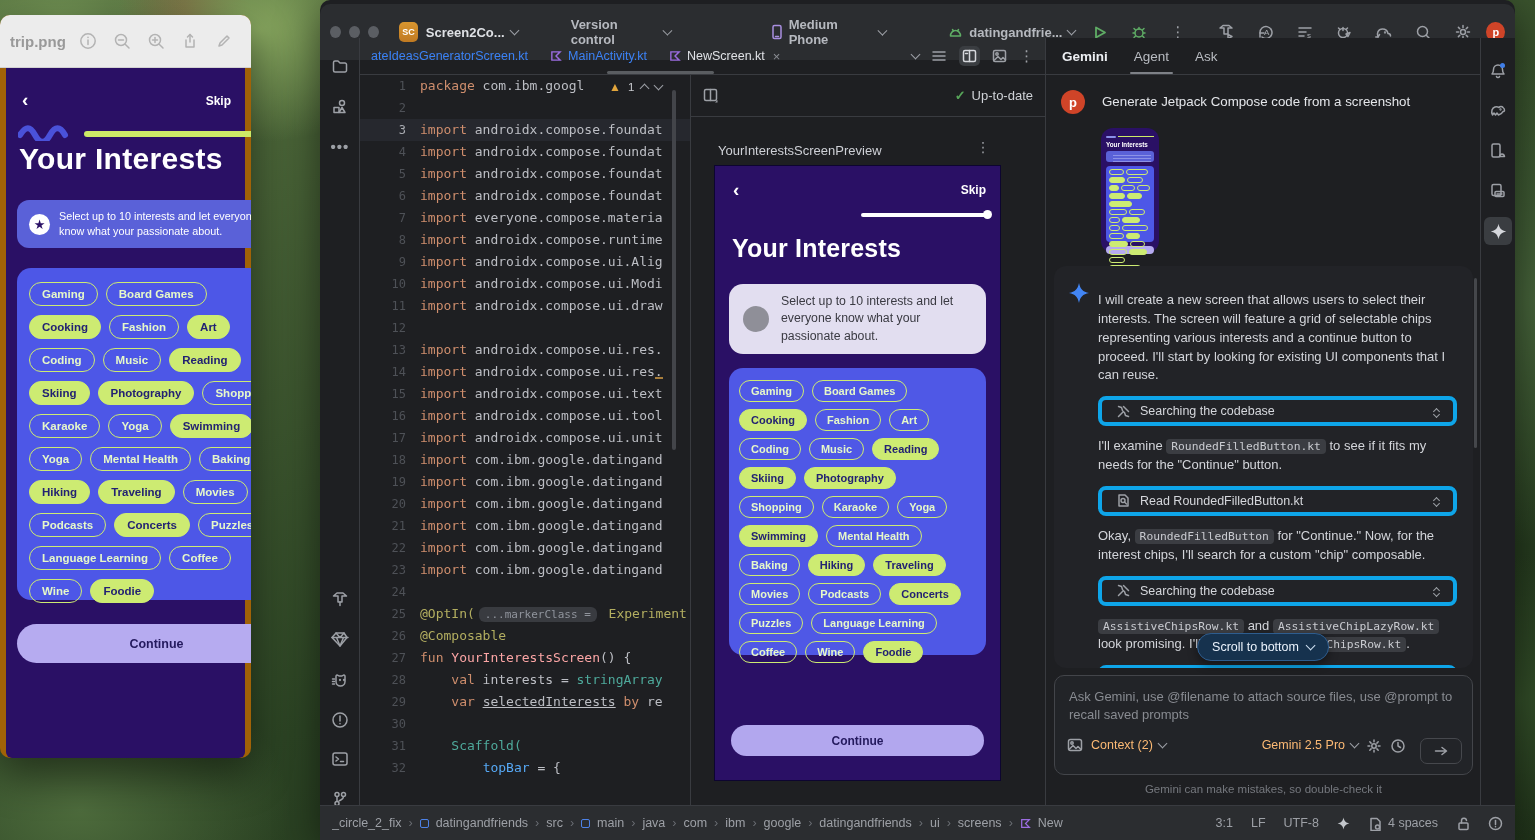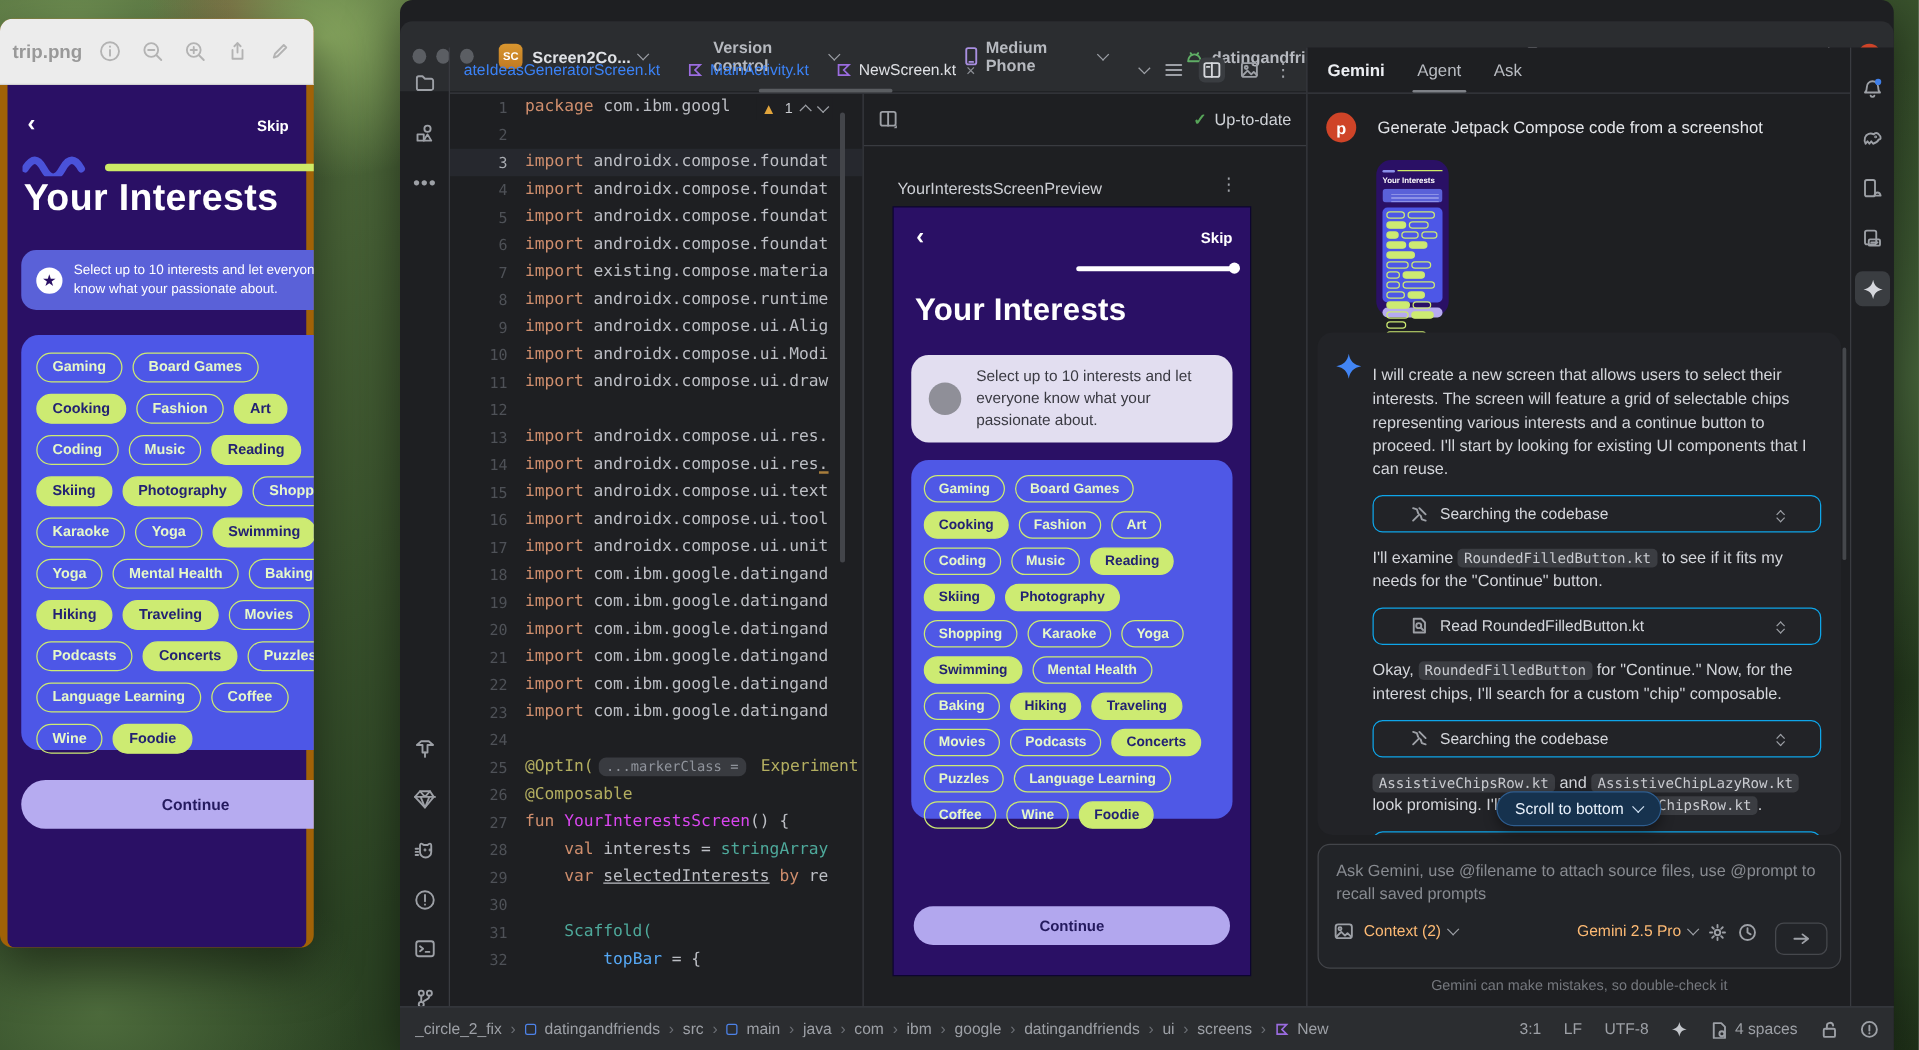--- a/index.html
+++ b/index.html
@@ -39,21 +39,21 @@
   .lm-dot{left:288px;top:60px;width:11px;height:11px;border-radius:50%;background:#4a52d9}
   .lm-title{left:13px;top:74px;font-size:30px}
   .lm-banner{left:11px;top:132px;width:279px;height:48px;background:#5a61d8;border-radius:12px;display:flex;align-items:center;gap:9px;padding:0 12px}
   .lm-star{width:21px;height:21px;border-radius:50%;background:#fff;color:#2a1065;font-size:13px;display:flex;align-items:center;justify-content:center;flex:none}
   .lm-banner-text{color:#fff;font-size:10.8px;line-height:1.35}
   .lm-chips{left:11px;top:200px;width:279px;height:332px;background:#4d57e7;border-radius:14px;padding:14px 12px;display:flex;flex-wrap:wrap;gap:9px 8px;align-content:flex-start}
   .lm-continue{left:11px;top:556px;width:279px;height:39px;background:#b6abf0;border-radius:20px;display:flex;align-items:center;justify-content:center;color:#241a5e;font-weight:700;font-size:12.5px}
 
   
   .studio{left:320px;top:0;width:1195px;height:840px;background:#1e1f22;border-radius:10px 10px 0 0;box-shadow:0 10px 40px rgba(0,0,0,.5)}
-  .ttl{left:0;top:17px;width:100%;height:56px;background:#2b2d30;border-radius:10px 10px 0 0;display:flex;align-items:center;padding:0 10px;gap:8px}
+  .ttl{left:0;top:4px;width:100%;height:56px;background:#2b2d30;border-radius:10px 10px 0 0;display:flex;align-items:center;padding:0 10px;gap:8px}
   .tl{width:12px;height:12px;border-radius:50%;background:#5b5e63}
   .sc-logo{width:20px;height:20px;border-radius:5px;background:linear-gradient(#d9962f,#c07a22);color:#fff;font-size:9px;font-weight:700;display:flex;align-items:center;justify-content:center;margin-left:12px}
   .ttl-item{color:#dfe1e5;font-size:13px;font-weight:600;display:flex;align-items:center;gap:6px}
   .ttl-item.dim{color:#b6b9bf;font-weight:700}
   .ttl-gap{flex:1}
   .ttl-ic{width:34px;display:flex;justify-content:center;align-items:center}
   .avatar{width:20px;height:20px;border-radius:50%;background:#cf4428;color:#fff;font-size:11px;font-weight:700;display:flex;align-items:center;justify-content:center}
   .vd{color:#9da0a6;font-size:15px;letter-spacing:1px}
 
   .lstrip{left:0;top:38px;width:40px;height:767px;border-right:1px solid #393b40}
@@ -71,21 +71,21 @@
   .tabscroll{position:absolute;left:247px;top:33px;width:107px;height:3px;background:#5a5d61;border-radius:2px}
   .tool-on{background:#3a3d41;border-radius:5px;padding:3px}
 
   
   .editor{left:40px;top:75px;width:330px;height:730px;overflow:hidden;font-family:"DejaVu Sans Mono",monospace}
   .crow{display:flex;height:22px;line-height:22px;font-size:13px;white-space:pre}
   .crow.cur{background:#26282e}
   .gut{width:60px;flex:none;text-align:right;padding-right:14px;color:#4e5157;font-size:12px}
   .crow.cur .gut{color:#a9acb2}
   .cseg{overflow:hidden}
-  .c-kw{color:#cf8e6d}.c-pl{color:#bcbec4}.c-ann{color:#b3ae60}.c-fn{color:#d946ef}
+  .c-kw{color:#cf8e6d}.c-pl{color:#bcbec4}.c-ann{color:#b3ae60}.c-fn{color:#fca5a5}
   .c-call{color:#4ea99b}.c-param{color:#56a8f5}.c-u{color:#bcbec4;text-decoration:underline}
   .c-uw{color:#bcbec4;box-shadow:inset 0 -2px 0 #a87e3c}
   .c-inlay{background:#393b40;color:#90949c;border-radius:6px;padding:1px 6px;font-size:11px;margin:0 4px}
   .usages{color:#7a7d84;font-size:11.5px;padding-left:74px}
   .inspect{left:285px;top:78px;display:flex;align-items:center;gap:7px;background:#1e1f22;padding:2px 4px;color:#c8cacf;font-size:11.5px}
   .warn-tri{color:#e2a53c;font-size:12px}
   .ed-scroll{left:352px;top:90px;width:4px;height:360px;background:#43454a;border-radius:2px}
 
   
   .preview{left:370px;top:75px;width:355px;height:730px;border-left:1px solid #393b40}
@@ -114,21 +114,21 @@
   .gm-tab{color:#b9bcc2;font-size:13.5px;padding-bottom:10px;position:relative}
   .gm-tab.active::after{content:"";position:absolute;left:-4px;right:-4px;bottom:0;height:2px;background:#7e8187;border-radius:1px}
   .gm-user{left:15px;top:52px;display:flex;gap:17px;align-items:flex-start}
   .gm-user-av{width:24px;height:24px;border-radius:50%;background:#cf4428;color:#fff;font-size:13px;font-weight:700;display:flex;align-items:center;justify-content:center;flex:none}
   .gm-user-text{color:#e4e6ea;font-size:13.3px;padding-top:4px}
   .gm-resp{left:8px;top:228px;width:419px;height:402px;background:#222327;border-radius:12px;padding:14px 16px 0 44px;overflow:hidden}
   .gm-spark{position:absolute;left:14px;top:16px}
   .gm-p{color:#d3d5da;font-size:13px;line-height:1.45;margin:11px 0}
   .gm-p:first-child{margin-top:0}
   .icode{font-family:"DejaVu Sans Mono",monospace;font-size:11.3px;background:#3b3d42;color:#c9cbd0;border-radius:4px;padding:1px 5px}
-  .gm-tool{height:30px;border:1px solid #0ea5e9;border-radius:8px;display:flex;align-items:center;gap:9px;padding:0 29px;margin:11px 0;color:#d5d7dc;font-size:12.5px}
+  .gm-tool{height:30px;border:4px solid #0ea5e9;border-radius:8px;display:flex;align-items:center;gap:9px;padding:0 14px;margin:11px 0;color:#d5d7dc;font-size:12.5px}
   .gm-tool .spread{margin-left:auto;display:flex;flex-direction:column;gap:1px;align-items:center}
   .gm-tool .spread .chev{width:5px;height:5px}
   .ticon{flex:none;display:flex}
   .scrollpill{left:50%;top:595px;transform:translateX(-50%);background:#16324e;border:1px solid #2e5d8f;border-radius:15px;color:#eaf2fc;font-size:12.5px;padding:6px 14px;display:flex;align-items:center;gap:8px;box-shadow:0 4px 10px rgba(0,0,0,.4)}
   .scrollpill .chev{border-color:#cfe0f2}
   .gm-input{left:8px;top:637px;width:419px;height:100px;background:#222428;border:1px solid #43454a;border-radius:10px;padding:12px 14px}
   .gm-ph{color:#888b91;font-size:13px;line-height:1.4;width:390px}
   .gm-inrow{position:absolute;left:12px;right:10px;bottom:10px;display:flex;align-items:flex-start;gap:8px;color:#fdba74;font-size:12.5px}
   .gm-send{width:42px;height:26px;border:1px solid #46484d;border-radius:7px;display:flex;align-items:center;justify-content:center;margin-left:6px}
   .gm-foot{left:0;top:745px;width:435px;text-align:center;color:#75787e;font-size:11.5px}
@@ -436,21 +436,21 @@
     <span class="tabscroll"></span>
   </div>
 
   <div class="abs editor" id="codeLines">
       <div class="crow"><span class="gut">1</span><span class="cseg"><span class="c-kw">package</span><span class="c-pl"> com.ibm.googl</span></span></div>
       <div class="crow"><span class="gut">2</span><span class="cseg"></span></div>
       <div class="crow cur"><span class="gut">3</span><span class="cseg"><span class="c-kw">import</span><span class="c-pl"> androidx.compose.foundat</span></span></div>
       <div class="crow"><span class="gut">4</span><span class="cseg"><span class="c-kw">import</span><span class="c-pl"> androidx.compose.foundat</span></span></div>
       <div class="crow"><span class="gut">5</span><span class="cseg"><span class="c-kw">import</span><span class="c-pl"> androidx.compose.foundat</span></span></div>
       <div class="crow"><span class="gut">6</span><span class="cseg"><span class="c-kw">import</span><span class="c-pl"> androidx.compose.foundat</span></span></div>
-      <div class="crow"><span class="gut">7</span><span class="cseg"><span class="c-kw">import</span><span class="c-pl"> existing.compose.materia</span></span></div>
+      <div class="crow"><span class="gut">7</span><span class="cseg"><span class="c-kw">import</span><span class="c-pl"> everyone.compose.materia</span></span></div>
       <div class="crow"><span class="gut">8</span><span class="cseg"><span class="c-kw">import</span><span class="c-pl"> androidx.compose.runtime</span></span></div>
       <div class="crow"><span class="gut">9</span><span class="cseg"><span class="c-kw">import</span><span class="c-pl"> androidx.compose.ui.Alig</span></span></div>
       <div class="crow"><span class="gut">10</span><span class="cseg"><span class="c-kw">import</span><span class="c-pl"> androidx.compose.ui.Modi</span></span></div>
       <div class="crow"><span class="gut">11</span><span class="cseg"><span class="c-kw">import</span><span class="c-pl"> androidx.compose.ui.draw</span></span></div>
       <div class="crow"><span class="gut">12</span></div>
       <div class="crow"><span class="gut">13</span><span class="cseg"><span class="c-kw">import</span><span class="c-pl"> androidx.compose.ui.res.</span></span></div>
       <div class="crow"><span class="gut">14</span><span class="cseg"><span class="c-kw">import</span><span class="c-pl"> androidx.compose.ui.res</span><span class="c-uw">.</span></span></div>
       <div class="crow"><span class="gut">15</span><span class="cseg"><span class="c-kw">import</span><span class="c-pl"> androidx.compose.ui.text</span></span></div>
       <div class="crow"><span class="gut">16</span><span class="cseg"><span class="c-kw">import</span><span class="c-pl"> androidx.compose.ui.tool</span></span></div>
       <div class="crow"><span class="gut">17</span><span class="cseg"><span class="c-kw">import</span><span class="c-pl"> androidx.compose.ui.unit</span></span></div>

